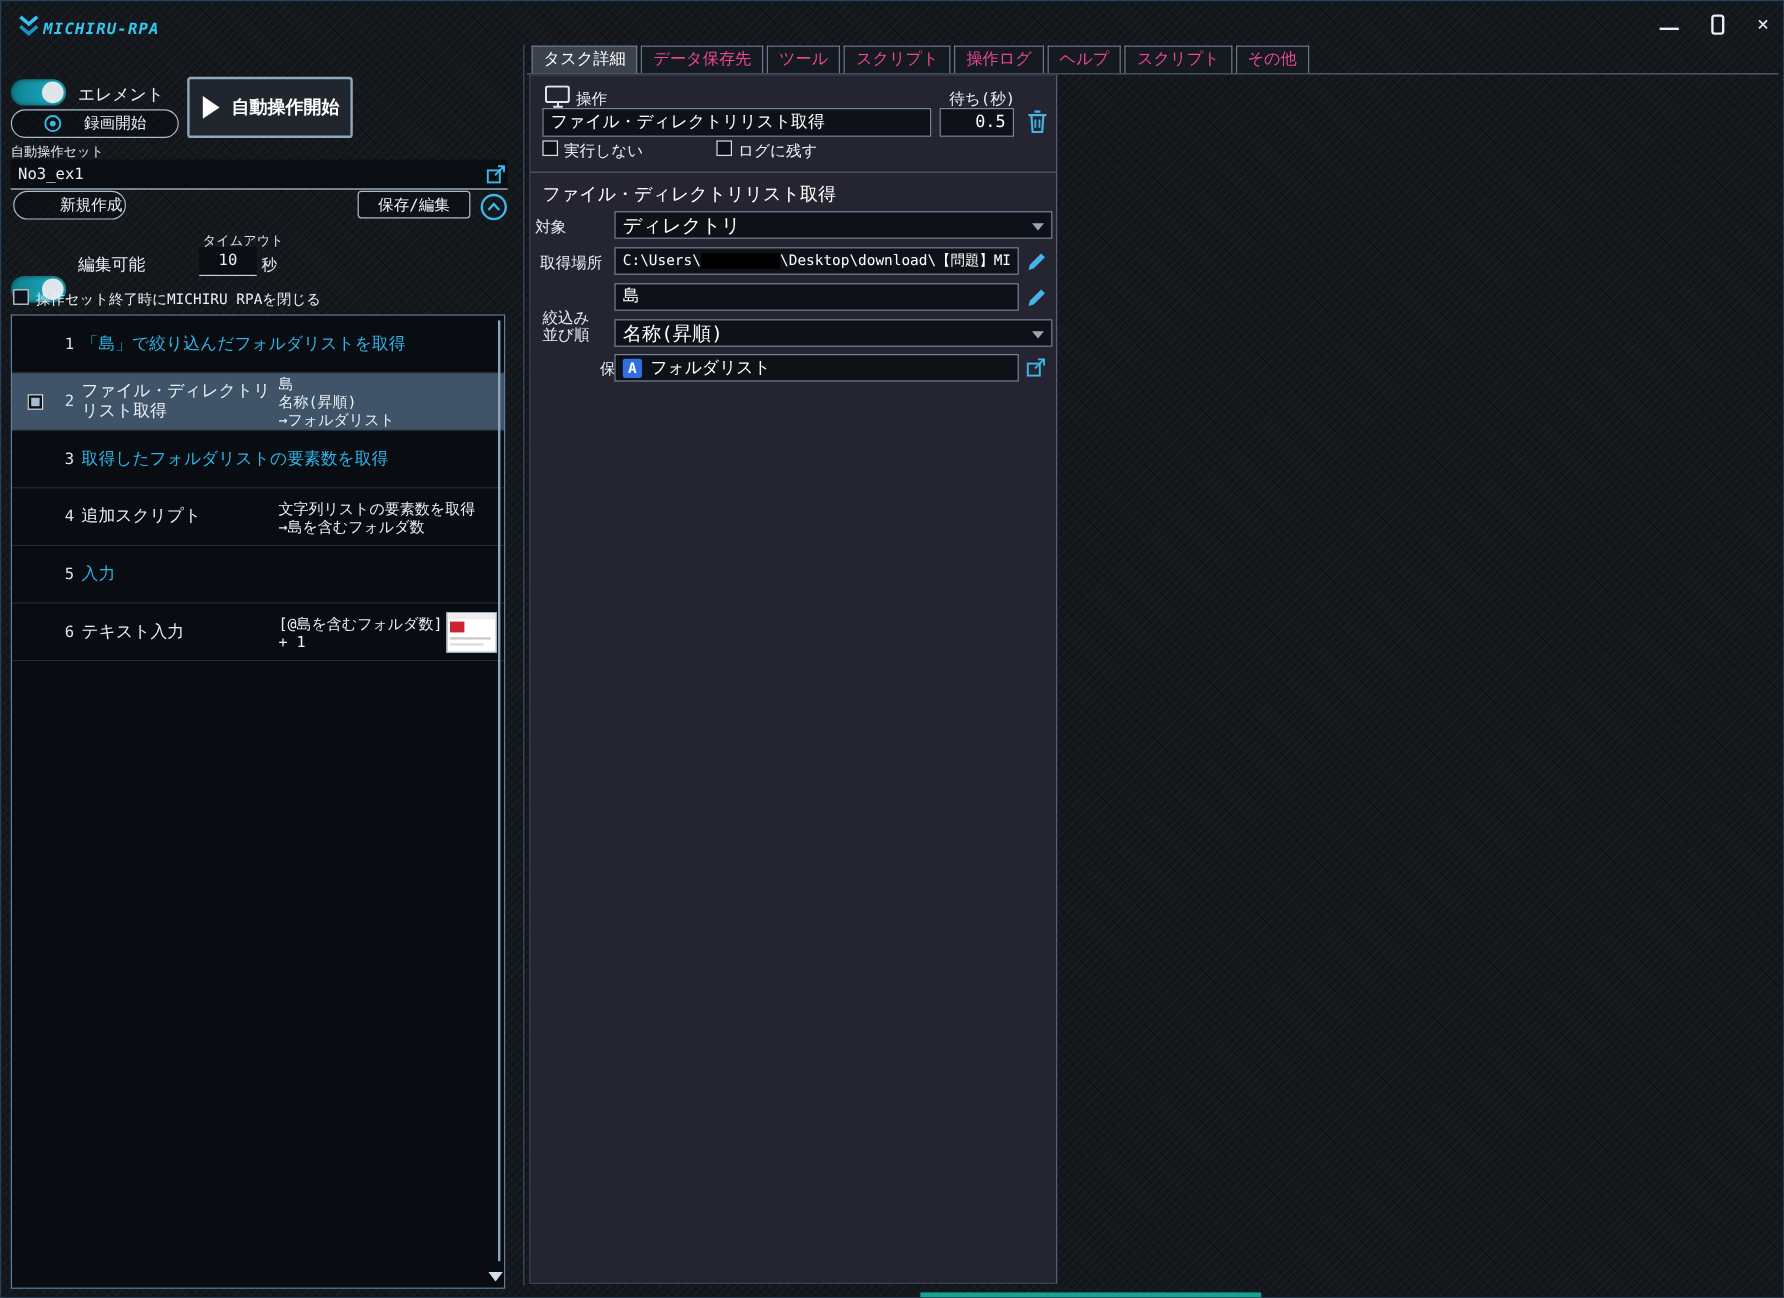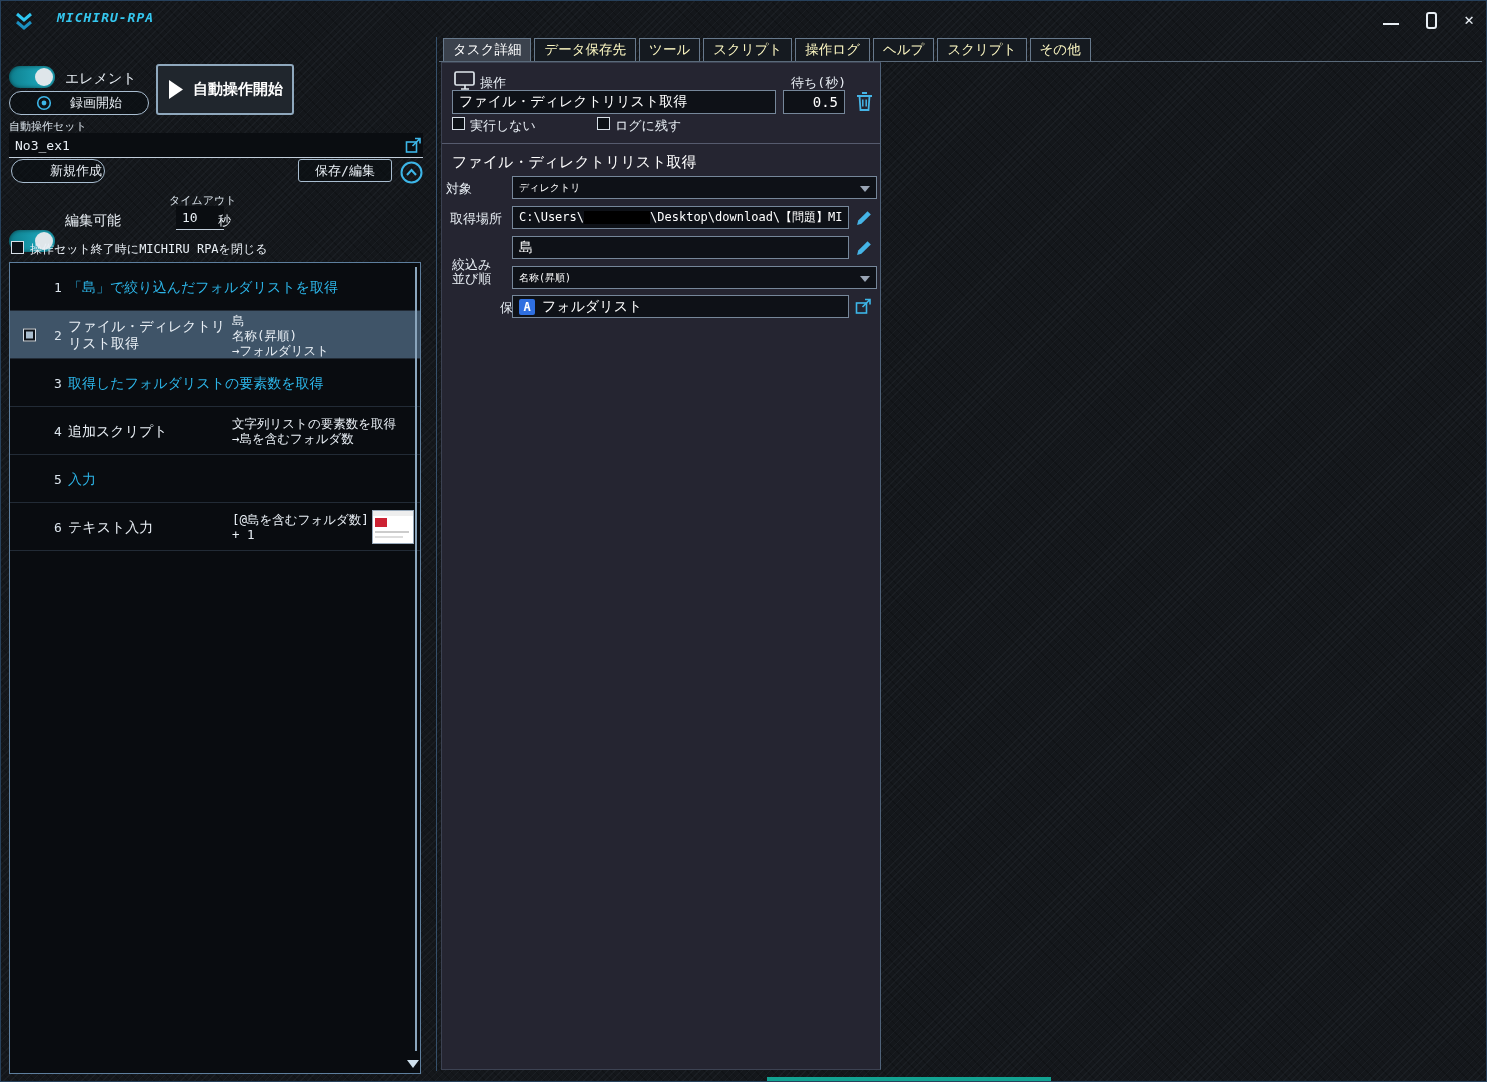--- a/index.html
+++ b/index.html
@@ -10,21 +10,21 @@
     background-color:#14171b;
     background-image:
       repeating-linear-gradient(135deg, rgba(150,170,190,0.05) 0 1px, transparent 1px 5px),
       repeating-linear-gradient(45deg, rgba(0,0,0,0.18) 0 1px, transparent 1px 6px);
     border:1px solid #27415c;
   }
   .abs{ position:absolute; }
 
   
   .titlebar{ position:absolute; left:0; top:0; right:0; height:38px; }
-  .logo{ position:absolute; left:12px; top:9px; display:flex; align-items:flex-start; gap:22px; }
+  .logo{ position:absolute; left:12px; top:9px; display:flex; align-items:flex-end; gap:1px; }
   .logo-text{ font-size:13px; font-weight:bold; font-style:italic; letter-spacing:1px; color:#35c8f0; }
   .winctrl{ position:absolute; top:8px; right:12px; display:flex; gap:27px; align-items:center; height:22px; }
   .btn-min{ width:16px; height:2px; background:#e9eff5; margin-top:8px; cursor:default; }
   .btn-restore{ width:11px; height:17px; border:2px solid #e9eff5; border-radius:3px; }
   .btn-close{ font-size:16px; color:#e9eff5; line-height:22px; }
 
   
   .left{ position:absolute; left:8px; top:62px; width:414px; height:1012px; }
   .toggle{ width:46px; height:22px; border-radius:11px; position:relative;
            background:linear-gradient(90deg,#0e7f8e,#22b4c9); box-shadow:inset 0 0 4px rgba(0,0,0,.55); }
@@ -65,30 +65,30 @@
   .thumb .t-l2{ position:absolute; left:2px; top:25px; width:28px; height:2px; background:#ddd; }
   .scroll-line{ position:absolute; right:3px; top:4px; bottom:22px; width:2px; background:#8aa5bc; }
   .scroll-down{ position:absolute; right:1px; bottom:5px; width:0; height:0;
                 border-left:6px solid transparent; border-right:6px solid transparent; border-top:8px solid #cfe0ec; }
 
   
   .v-divider{ position:absolute; left:435px; top:36px; bottom:10px; width:1px; background:#35506b; }
   .tabbar{ position:absolute; left:438px; top:37px; right:4px; height:24px;
            border-bottom:1px solid #5a6a7a; display:flex; gap:3px; padding-left:4px; align-items:flex-end; }
   .tab{ height:23px; line-height:21px; padding:0 9px; border:1px solid #67798c; border-bottom:none;
-        background:#151a20; color:#fef9c3; font-size:13.5px; cursor:pointer; }
+        background:#151a20; color:#ec4899; font-size:13.5px; cursor:pointer; }
   .tab.active{ background:#3b424d; color:#fff; }
 
   .detail{ position:absolute; left:440px; top:61px; width:440px; height:1008px;
            background:#252531; border:1px solid #3c4252; border-right:1px solid #50637a; }
   .d-lbl{ position:absolute; font-size:13px; color:#e9eff5; }
   .d-input{ position:absolute; background:#0e1117; border:1px solid #76879a; color:#fff;
             font-family:"DejaVu Sans Mono",monospace; font-size:14px; padding:2px 6px; }
   .d-select{ position:absolute; background:#0e1117; border:1px solid #76879a; color:#fff;
-             font-size:10px; padding:2px 24px 2px 6px; height:23px; line-height:17px; cursor:pointer; }
+             font-size:16px; padding:2px 24px 2px 6px; height:23px; line-height:17px; cursor:pointer; }
   .d-select .arr{ position:absolute; right:6px; top:9px; width:0; height:0;
                   border-left:5px solid transparent; border-right:5px solid transparent; border-top:6px solid #9aa5b5; }
   .icon-btn{ position:absolute; width:22px; height:23px; display:flex; align-items:center; justify-content:center;
              background:transparent; border:none; cursor:pointer; }
   .divider-h{ position:absolute; left:0; right:0; height:1px; background:#565b6e; }
   .sect-title{ position:absolute; font-size:15px; color:#fff; }
   .redact{ display:inline-block; width:66px; height:13px; background:#000; vertical-align:middle; }
   .a-badge{ display:inline-flex; align-items:center; justify-content:center; width:16px; height:16px;
             background:#2f6fe0; border-radius:2px; color:#fff; font-size:12px; font-weight:bold; margin-right:7px; }
   .path-field{ font-size:12px; line-height:17px; white-space:nowrap; overflow:hidden; }
@@ -148,21 +148,21 @@
       <span>保存/編集</span>
     </div>
     <svg class="abs" style="left:391px;top:98px;" width="23" height="23" viewBox="0 0 23 23">
       <circle cx="11.5" cy="11.5" r="10" stroke="#3db6e8" stroke-width="2" fill="none"></circle>
       <path d="M7 14 L11.5 9 L16 14" stroke="#3db6e8" stroke-width="2" fill="none"></path>
     </svg>
 
     <span class="lbl11 abs" style="left:160px;top:130px;">タイムアウト</span>
     <div class="toggle abs" style="left:0;top:145px;"></div>
     <span class="lbl14 abs" style="left:56px;top:149px;">編集可能</span>
-    <input class="uline-input abs" style="left: 167px; top: 143px; width: 48px; height: 24px; text-align: left;" value="10">
+    <input class="uline-input abs" style="left: 157px; top: 143px; width: 48px; height: 24px; text-align: center;" value="10">
     <span class="lbl14 abs" style="left:209px;top:149px;font-size:13px;">秒</span>
 
     <span class="cb abs" style="left:2px;top:178px;"></span>
     <span class="abs" style="left:21px;top:178px;font-size:12px;">操作セット終了時にMICHIRU RPAを閉じる</span>
 
     <div class="steps">
 
       <div class="step">
         <span class="snum">1</span>
         <span class="stitle accent">「島」で絞り込んだフォルダリストを取得</span>

